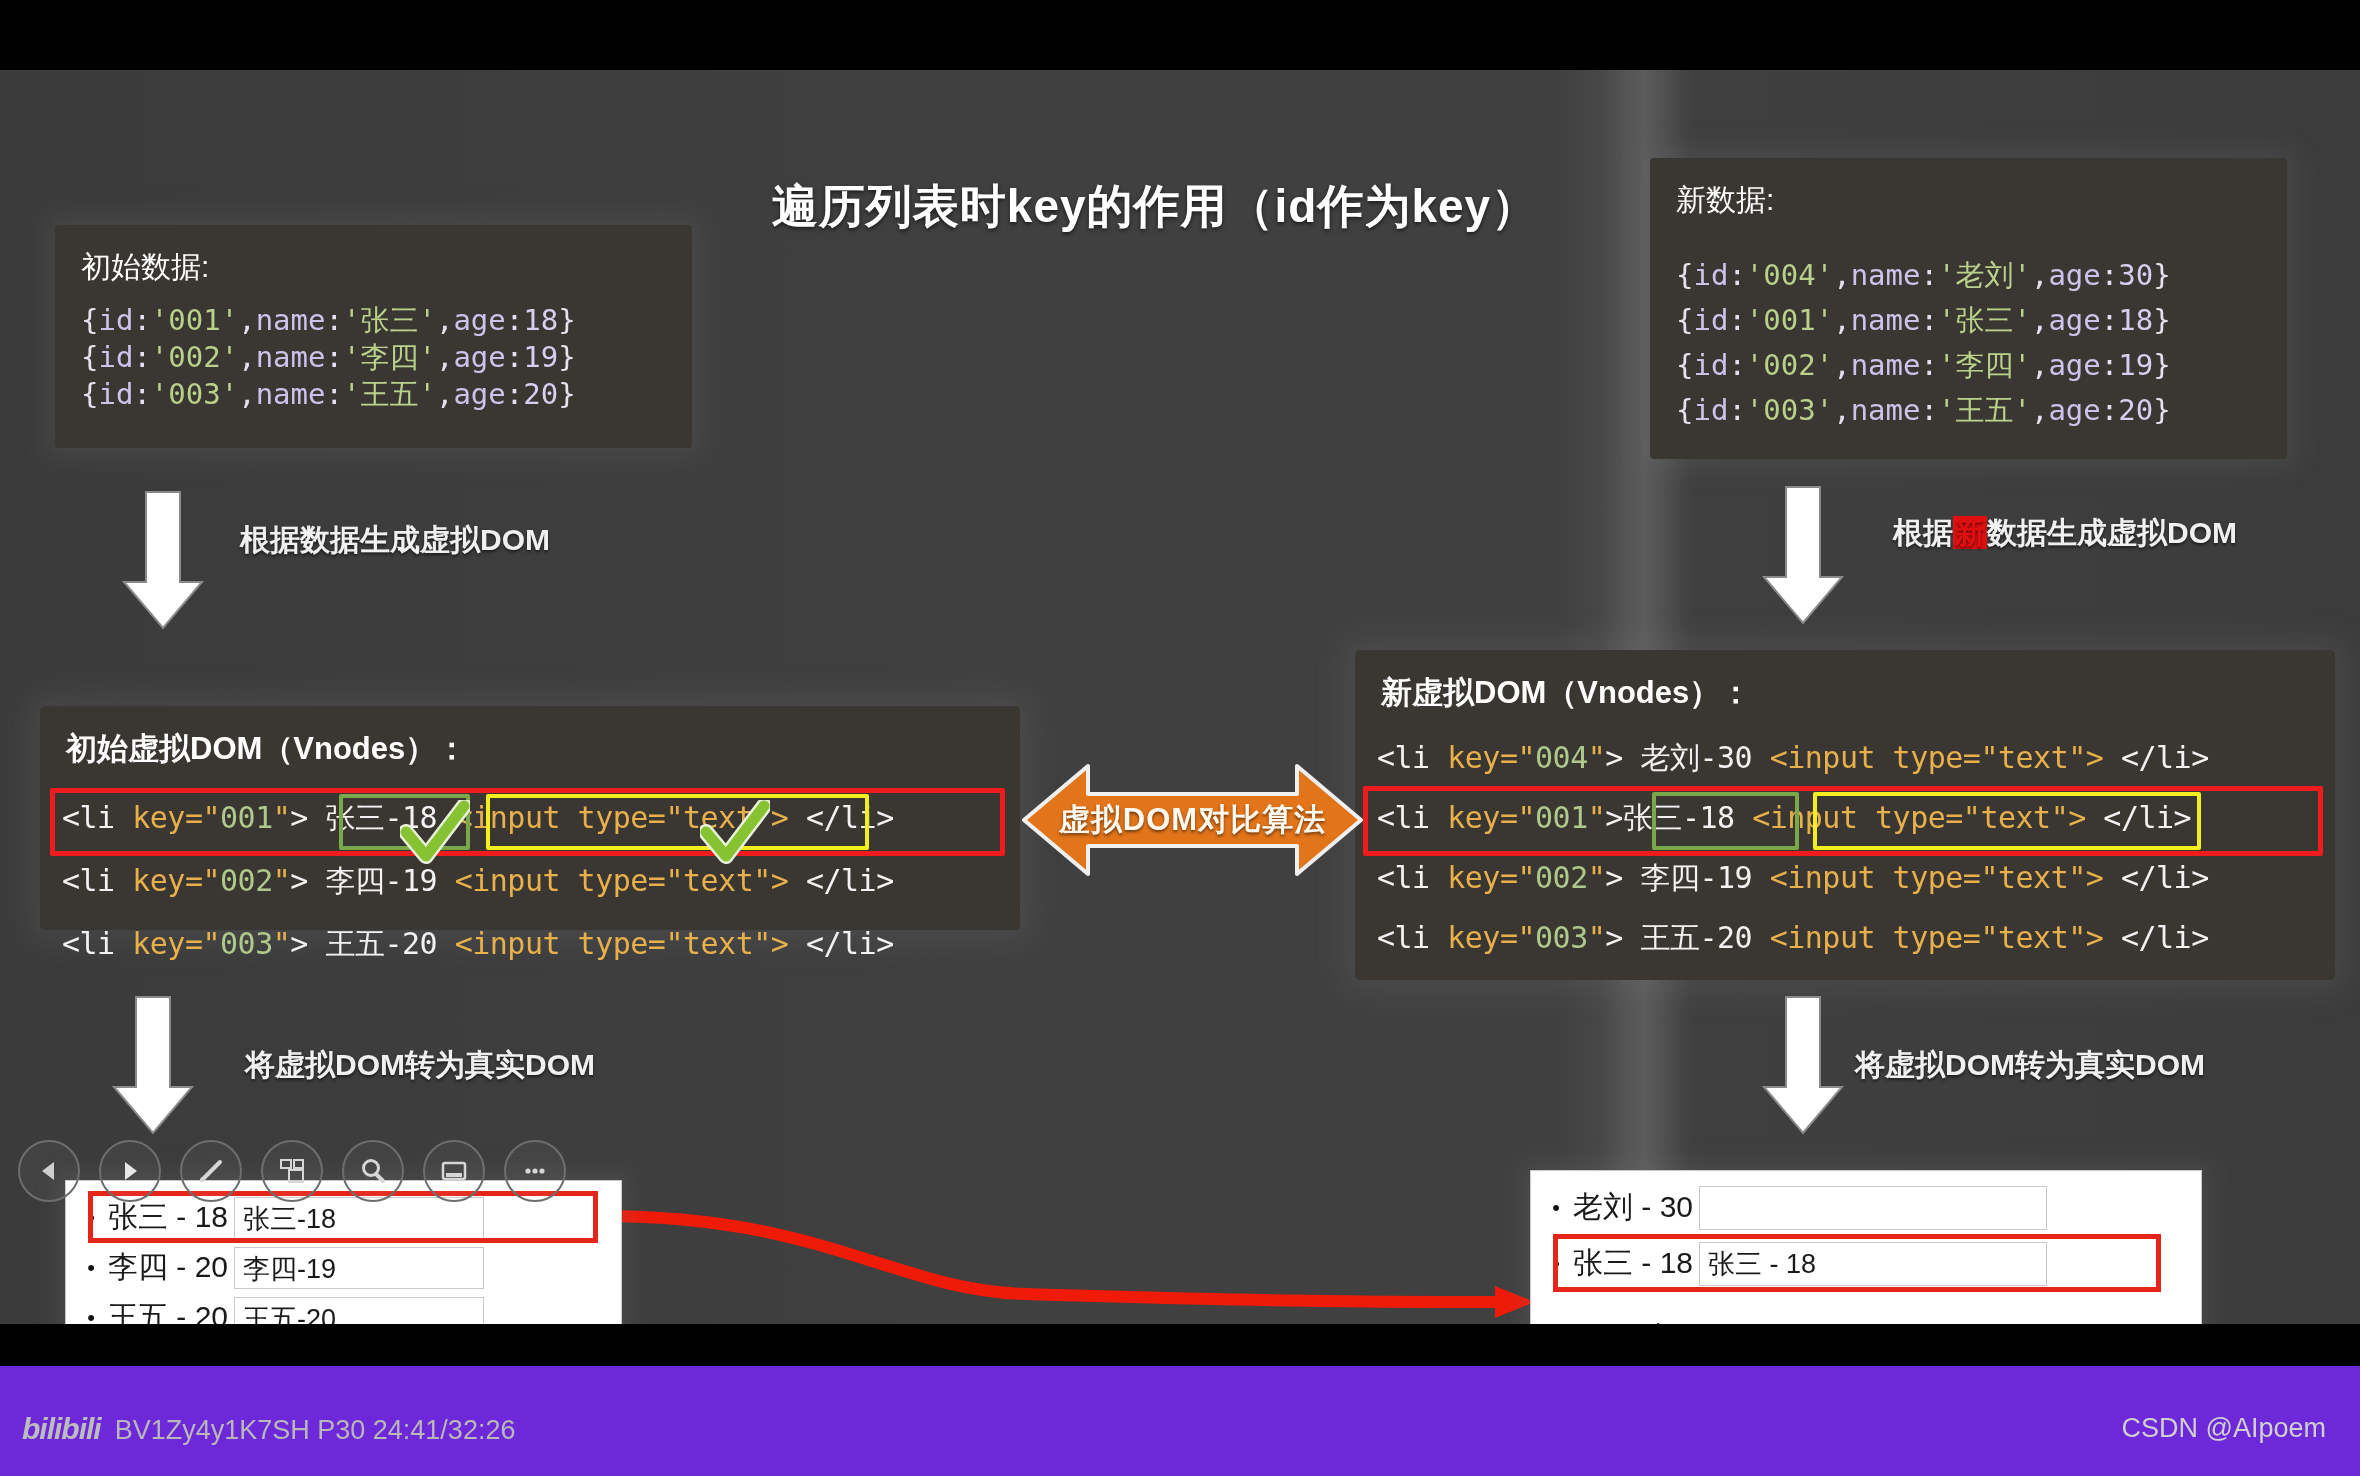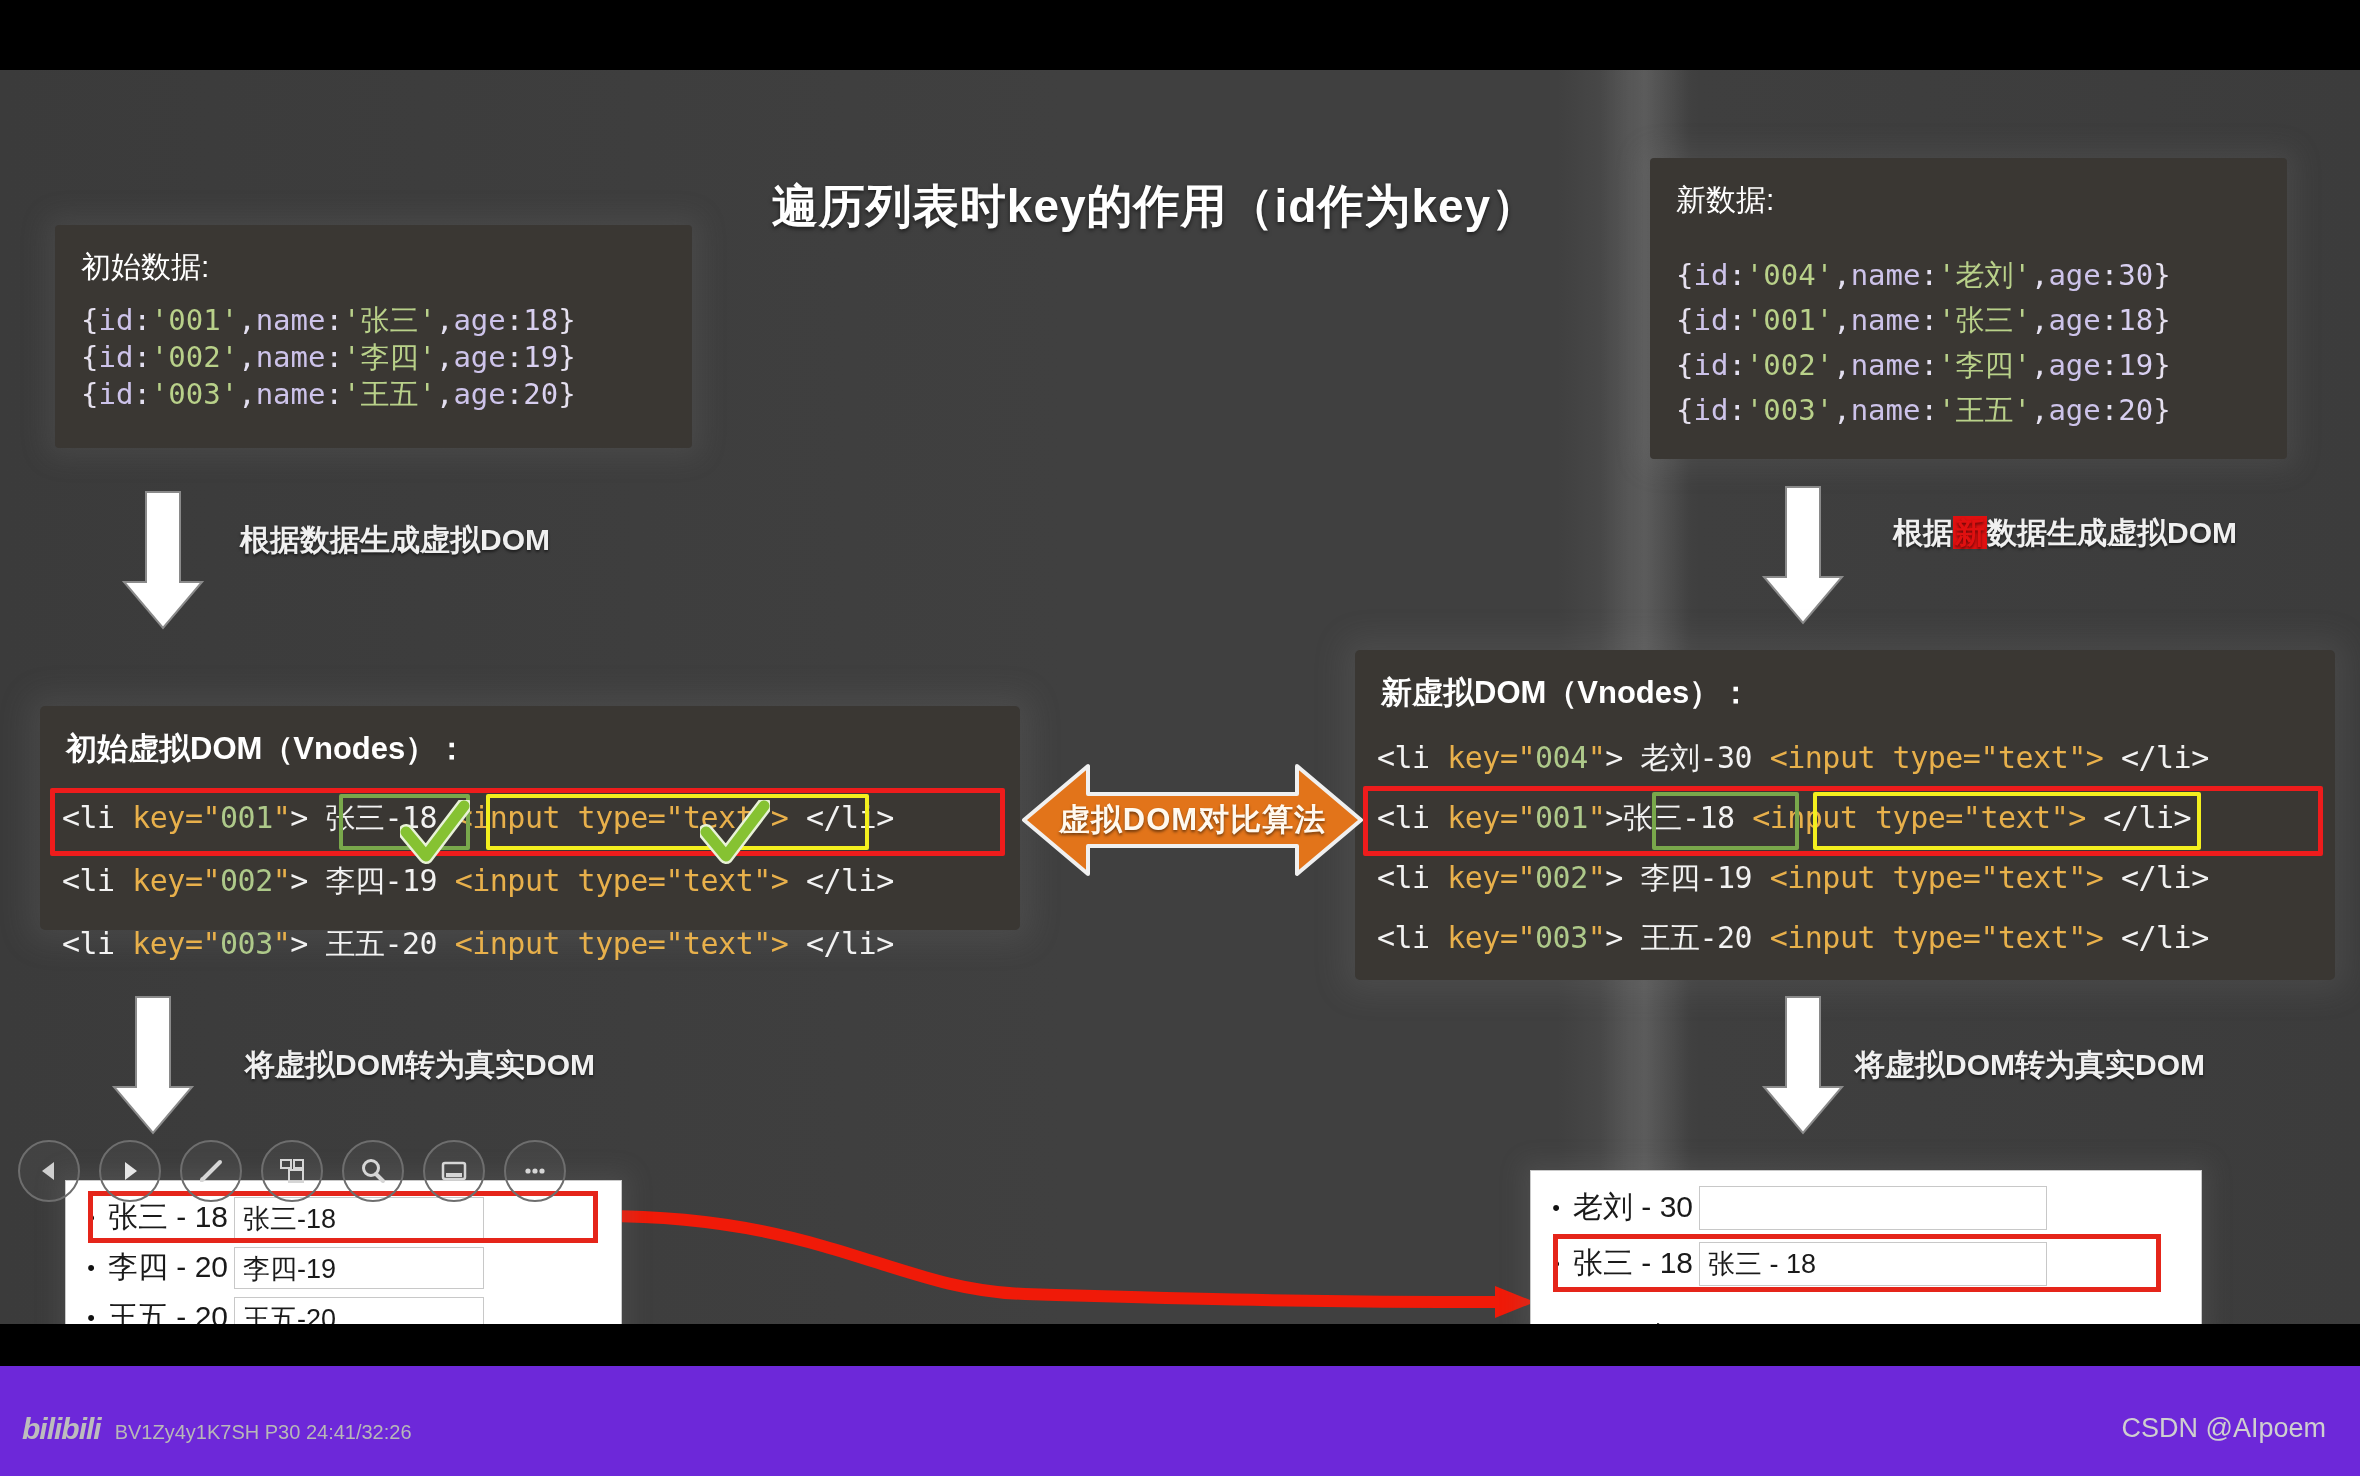--- a/index.html
+++ b/index.html
@@ -109,21 +109,21 @@
 
   
   .toolbar{position:absolute;left:0;bottom:110px;height:86px;display:flex;align-items:center;gap:19px;padding-left:18px;}
   .tbtn{width:58px;height:58px;border-radius:50%;border:2px solid #6e6e6e;
     display:flex;align-items:center;justify-content:center;background:rgba(255,255,255,.04);}
   .tbtn svg{display:block;}
 
   .footer{position:absolute;left:0;right:0;bottom:0;height:110px;background:#6d28d9;}
   .bili{position:absolute;left:22px;bottom:30px;display:flex;align-items:baseline;gap:14px;}
   .bili .logo{color:#bdbdbd;font-size:30px;font-weight:bold;letter-spacing:-1px;font-style:italic;}
-  .bili .meta{color:#b8b8b8;font-size:20px;}
+  .bili .meta{color:#b8b8b8;font-size:27px;}
   .csdn{position:absolute;right:34px;bottom:32px;color:#cfcfcf;font-size:27px;}
 
   .cursor{position:absolute;width:30px;height:42px;}
 </style>
 </head>
 <body>
 
 <div class="stage">
   <div class="slide">
     <div class="seam"></div>

